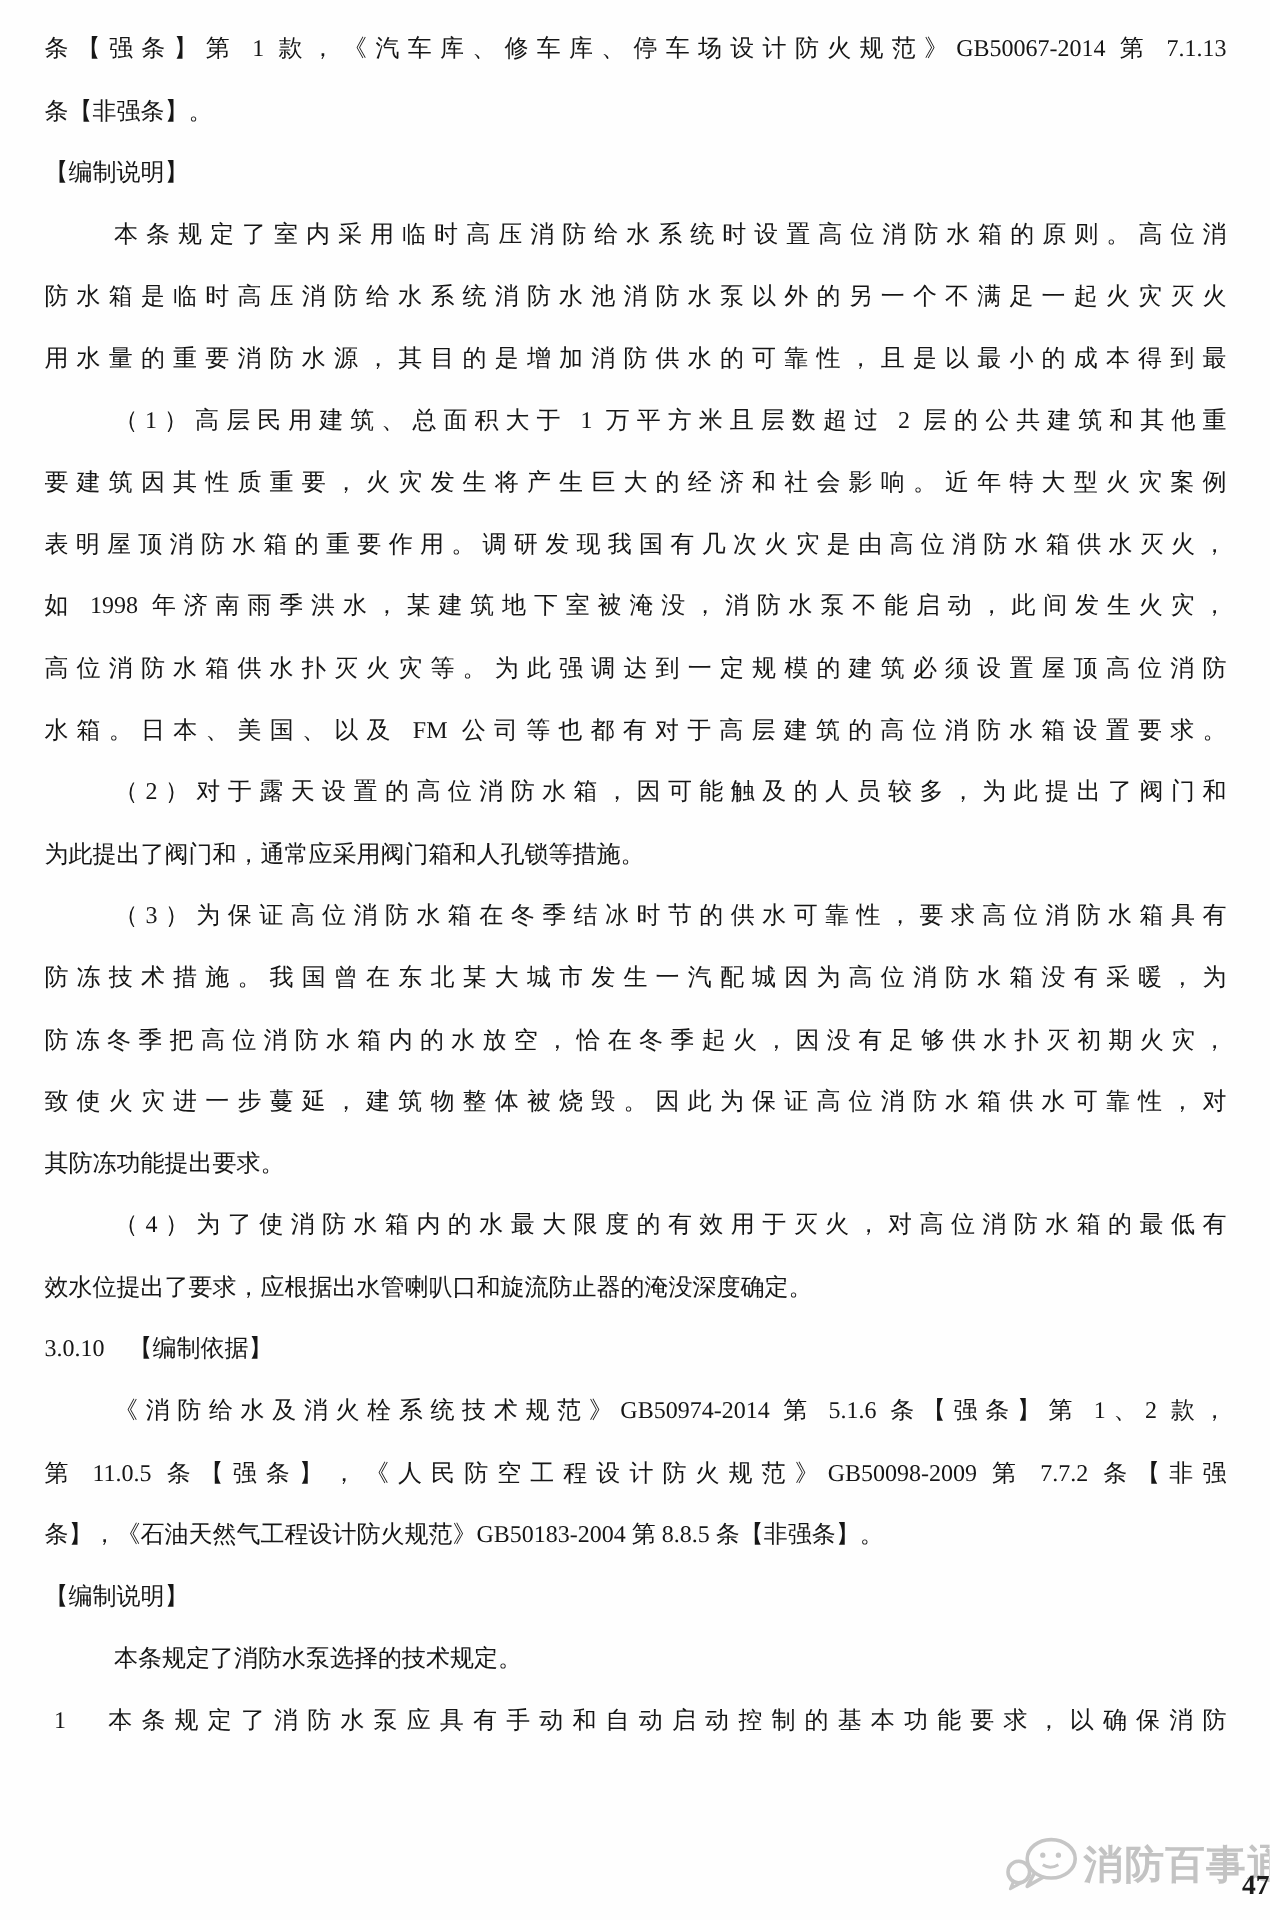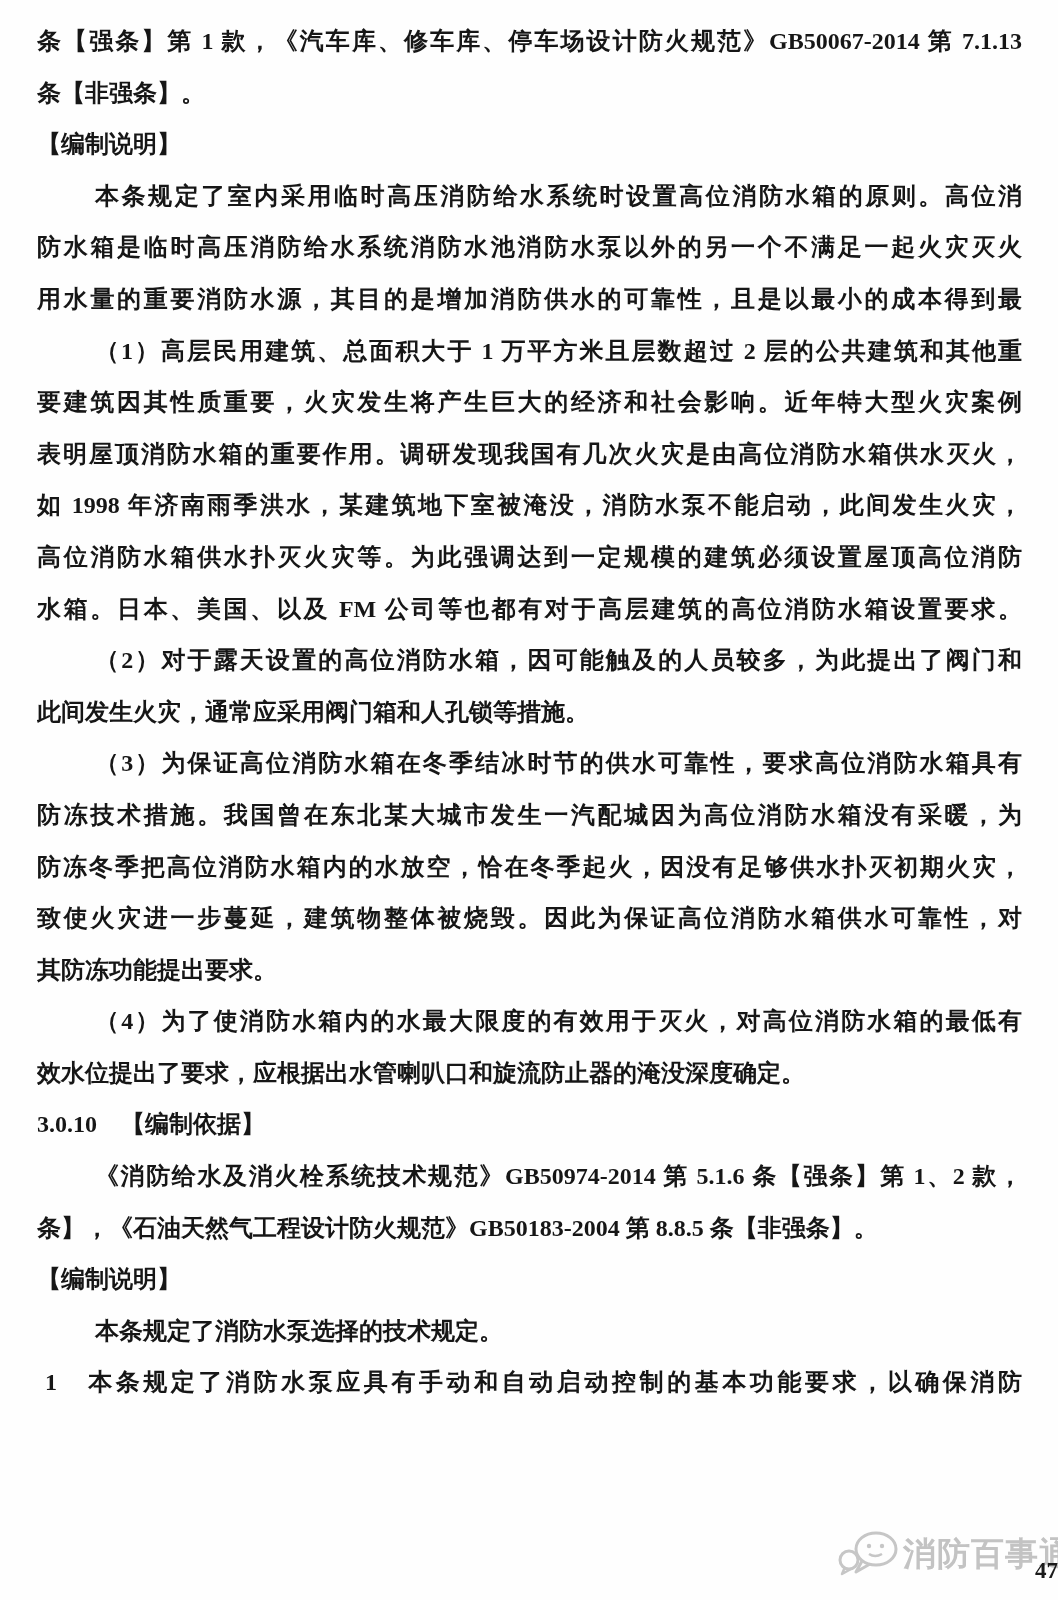--- a/index.html
+++ b/index.html
@@ -12,22 +12,22 @@
     color: #161616;
     font-family: "Liberation Serif", "DejaVu Serif", serif;
   }
   .doc {
     position: absolute;
     top: 16px;
     left: 37px;
     width: 985px;
   }
   .line {
-    font-size: 24px;
-    font-weight: 700;
+    font-size: 20px;
+    font-weight: 400;
     line-height: 51.6px;
     height: 51.6px;
     overflow: hidden;
     text-align: justify;
     white-space: normal;
   }
   .line.fill { text-align-last: justify; }
   .line.indent { text-indent: 58px; }
   .line.indent-sm { text-indent: 8px; }
   .footer {
@@ -68,30 +68,31 @@
     <div class="line fill indent">本条规定了室内采用临时高压消防给水系统时设置高位消防水箱的原则。高位消</div>
     <div class="line fill">防水箱是临时高压消防给水系统消防水池消防水泵以外的另一个不满足一起火灾灭火</div>
     <div class="line fill">用水量的重要消防水源，其目的是增加消防供水的可靠性，且是以最小的成本得到最</div>
     <div class="line fill indent">（1）高层民用建筑、总面积大于 1 万平方米且层数超过 2 层的公共建筑和其他重</div>
     <div class="line fill">要建筑因其性质重要，火灾发生将产生巨大的经济和社会影响。近年特大型火灾案例</div>
     <div class="line fill">表明屋顶消防水箱的重要作用。调研发现我国有几次火灾是由高位消防水箱供水灭火，</div>
     <div class="line fill">如 1998 年济南雨季洪水，某建筑地下室被淹没，消防水泵不能启动，此间发生火灾，</div>
     <div class="line fill">高位消防水箱供水扑灭火灾等。为此强调达到一定规模的建筑必须设置屋顶高位消防</div>
     <div class="line fill">水箱。日本、美国、以及 FM 公司等也都有对于高层建筑的高位消防水箱设置要求。</div>
     <div class="line fill indent">（2）对于露天设置的高位消防水箱，因可能触及的人员较多，为此提出了阀门和</div>
-    <div class="line">此间发生火灾，通常应采用阀门箱和人孔锁等措施。</div>
+    <div class="line">为此提出了阀门和，通常应采用阀门箱和人孔锁等措施。</div>
     <div class="line fill indent">（3）为保证高位消防水箱在冬季结冰时节的供水可靠性，要求高位消防水箱具有</div>
     <div class="line fill">防冻技术措施。我国曾在东北某大城市发生一汽配城因为高位消防水箱没有采暖，为</div>
     <div class="line fill">防冻冬季把高位消防水箱内的水放空，恰在冬季起火，因没有足够供水扑灭初期火灾，</div>
     <div class="line fill">致使火灾进一步蔓延，建筑物整体被烧毁。因此为保证高位消防水箱供水可靠性，对</div>
     <div class="line">其防冻功能提出要求。</div>
     <div class="line fill indent">（4）为了使消防水箱内的水最大限度的有效用于灭火，对高位消防水箱的最低有</div>
     <div class="line">效水位提出了要求，应根据出水管喇叭口和旋流防止器的淹没深度确定。</div>
     <div class="line">3.0.10　【编制依据】</div>
     <div class="line fill indent">《消防给水及消火栓系统技术规范》GB50974-2014 第 5.1.6 条【强条】第 1、2 款，</div>
+    <div class="line fill">第 11.0.5 条【强条】，《人民防空工程设计防火规范》GB50098-2009 第 7.7.2 条【非强</div>
     <div class="line">条】，《石油天然气工程设计防火规范》GB50183-2004 第 8.8.5 条【非强条】。</div>
     <div class="line">【编制说明】</div>
     <div class="line indent">本条规定了消防水泵选择的技术规定。</div>
     <div class="line fill indent-sm">1　本条规定了消防水泵应具有手动和自动启动控制的基本功能要求，以确保消防</div>
   </div>
 
 <div class="watermark">
   <span>
     <svg class="wm-icon" width="62" height="52" viewBox="0 0 62 52">
       <ellipse cx="38" cy="21" rx="20" ry="16" fill="none" stroke="#c6c6c6" stroke-width="3"></ellipse>

